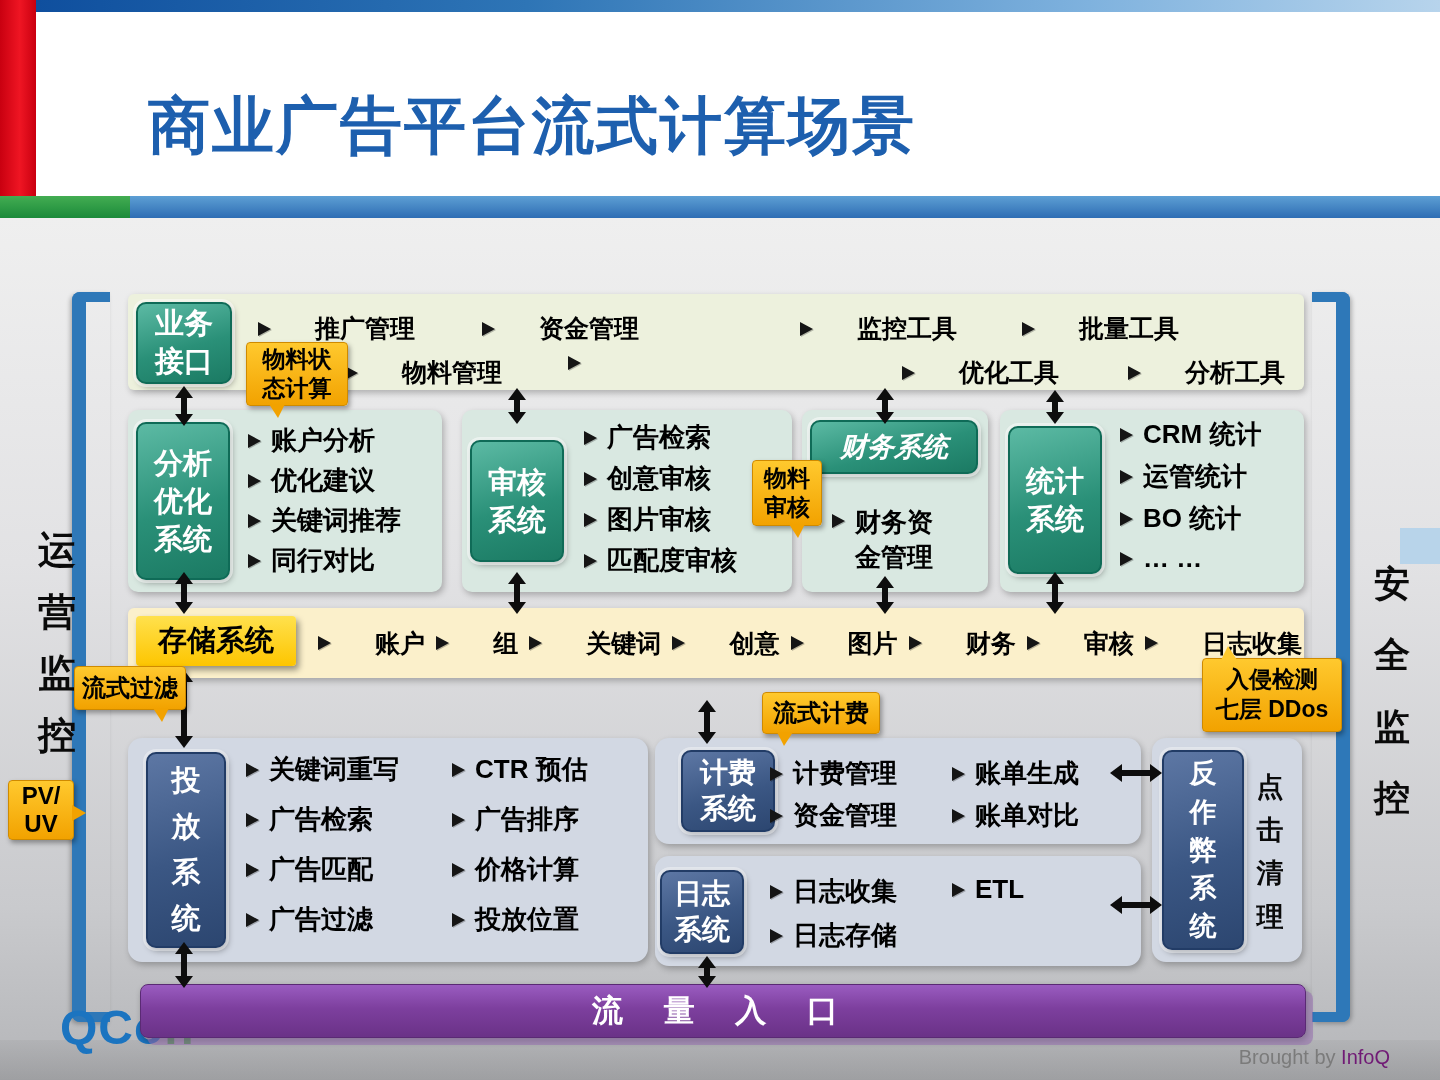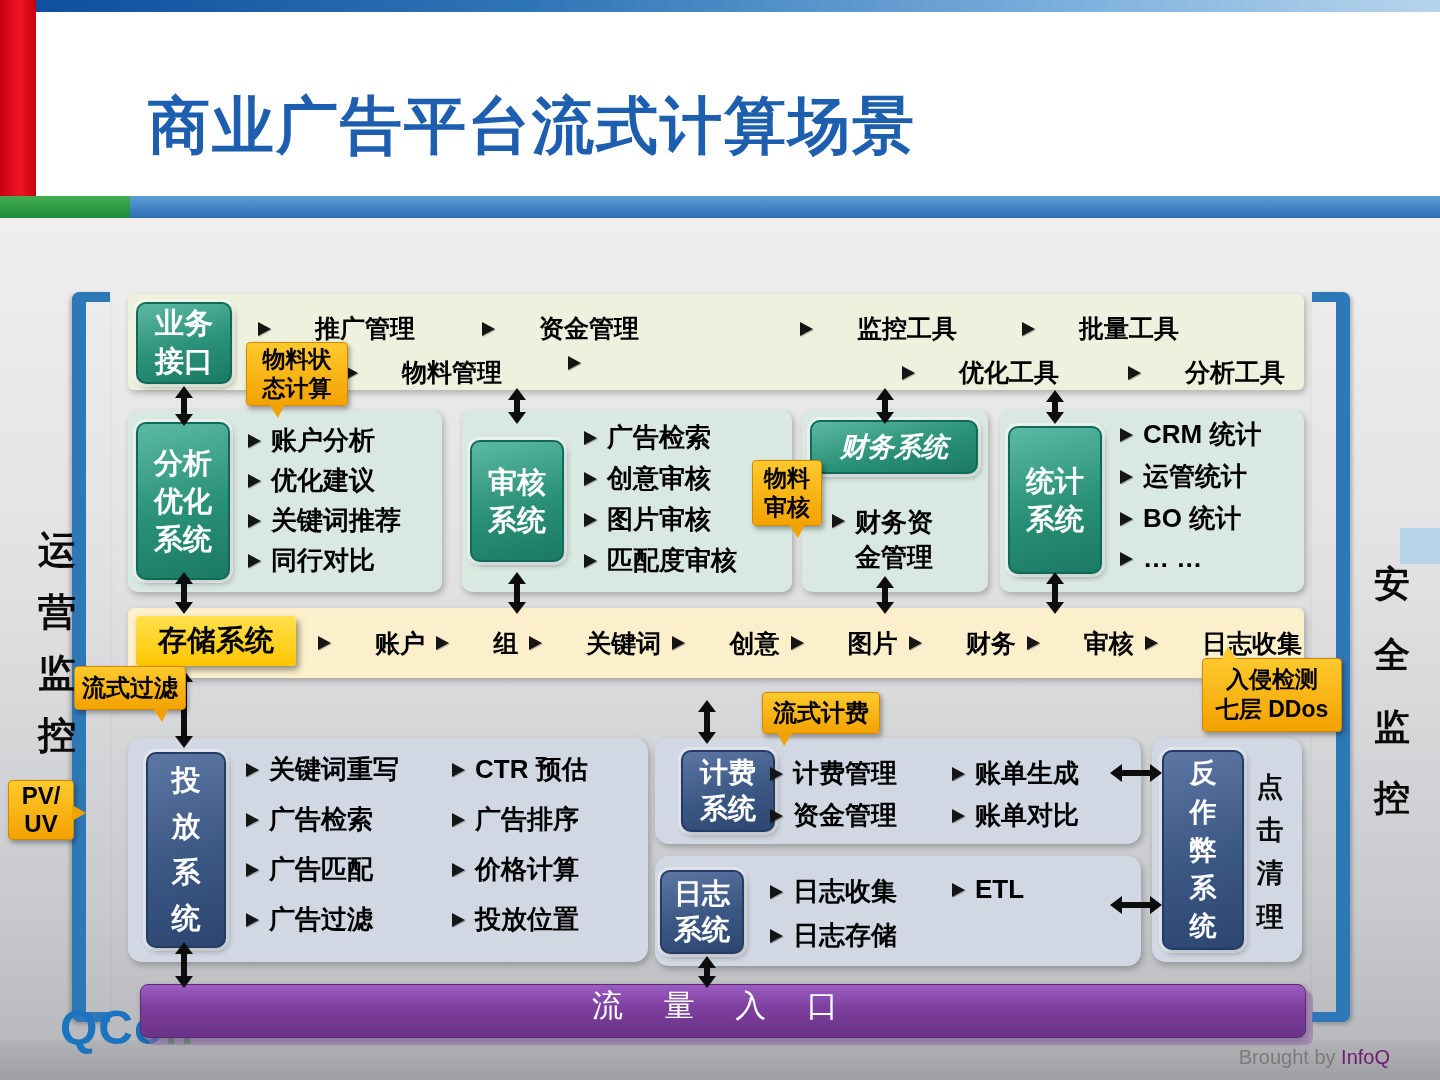--- a/index.html
+++ b/index.html
@@ -84,22 +84,22 @@
   .harrow { position:absolute; height:18px; display:flex; justify-content:space-between; align-items:center; z-index:20; }
   .harrow::before { content:""; width:0; height:0; border-top:9px solid transparent; border-bottom:9px solid transparent; border-right:12px solid #0d0d0d; }
   .harrow::after  { content:""; width:0; height:0; border-top:9px solid transparent; border-bottom:9px solid transparent; border-left:12px solid #0d0d0d; }
   .harrow .stem { position:absolute; left:10px; right:10px; top:50%; height:6px; margin-top:-3px; background:#0d0d0d; }
 
   
   .traffic { left:140px; top:984px; width:1166px; height:54px; z-index:15;
     background:linear-gradient(180deg,#9a5cc0,#7d3f9e 45%,#6a3287);
     border:1px solid #5a2a74; border-radius:8px;
     box-shadow:7px 7px 0 rgba(150,110,175,.55), 2px 3px 6px rgba(0,0,0,.35);
-    display:flex; justify-content:center;
-    color:#fff; font-size:31px; font-weight:400; letter-spacing:16px; }
+    display:flex; align-items:center; justify-content:center;
+    color:#fff; font-size:31px; font-weight:700; letter-spacing:16px; }
 
   
   .qcon { left:60px; top:1000px; font-size:48px; font-weight:900; letter-spacing:1px; z-index:8; }
   .qcon .b { color:#1b74c0; } .qcon .g { color:#3faa35; }
   .credit { right:50px; top:1046px; font-size:20px; color:#7b7b7b; z-index:8; }
   .credit .infoq { color:#701a75; font-weight:400; }
 
   .vchars { white-space:pre-line; text-align:center; font-weight:900; color:#0a0a0a; z-index:12; }
 </style>
 </head>

